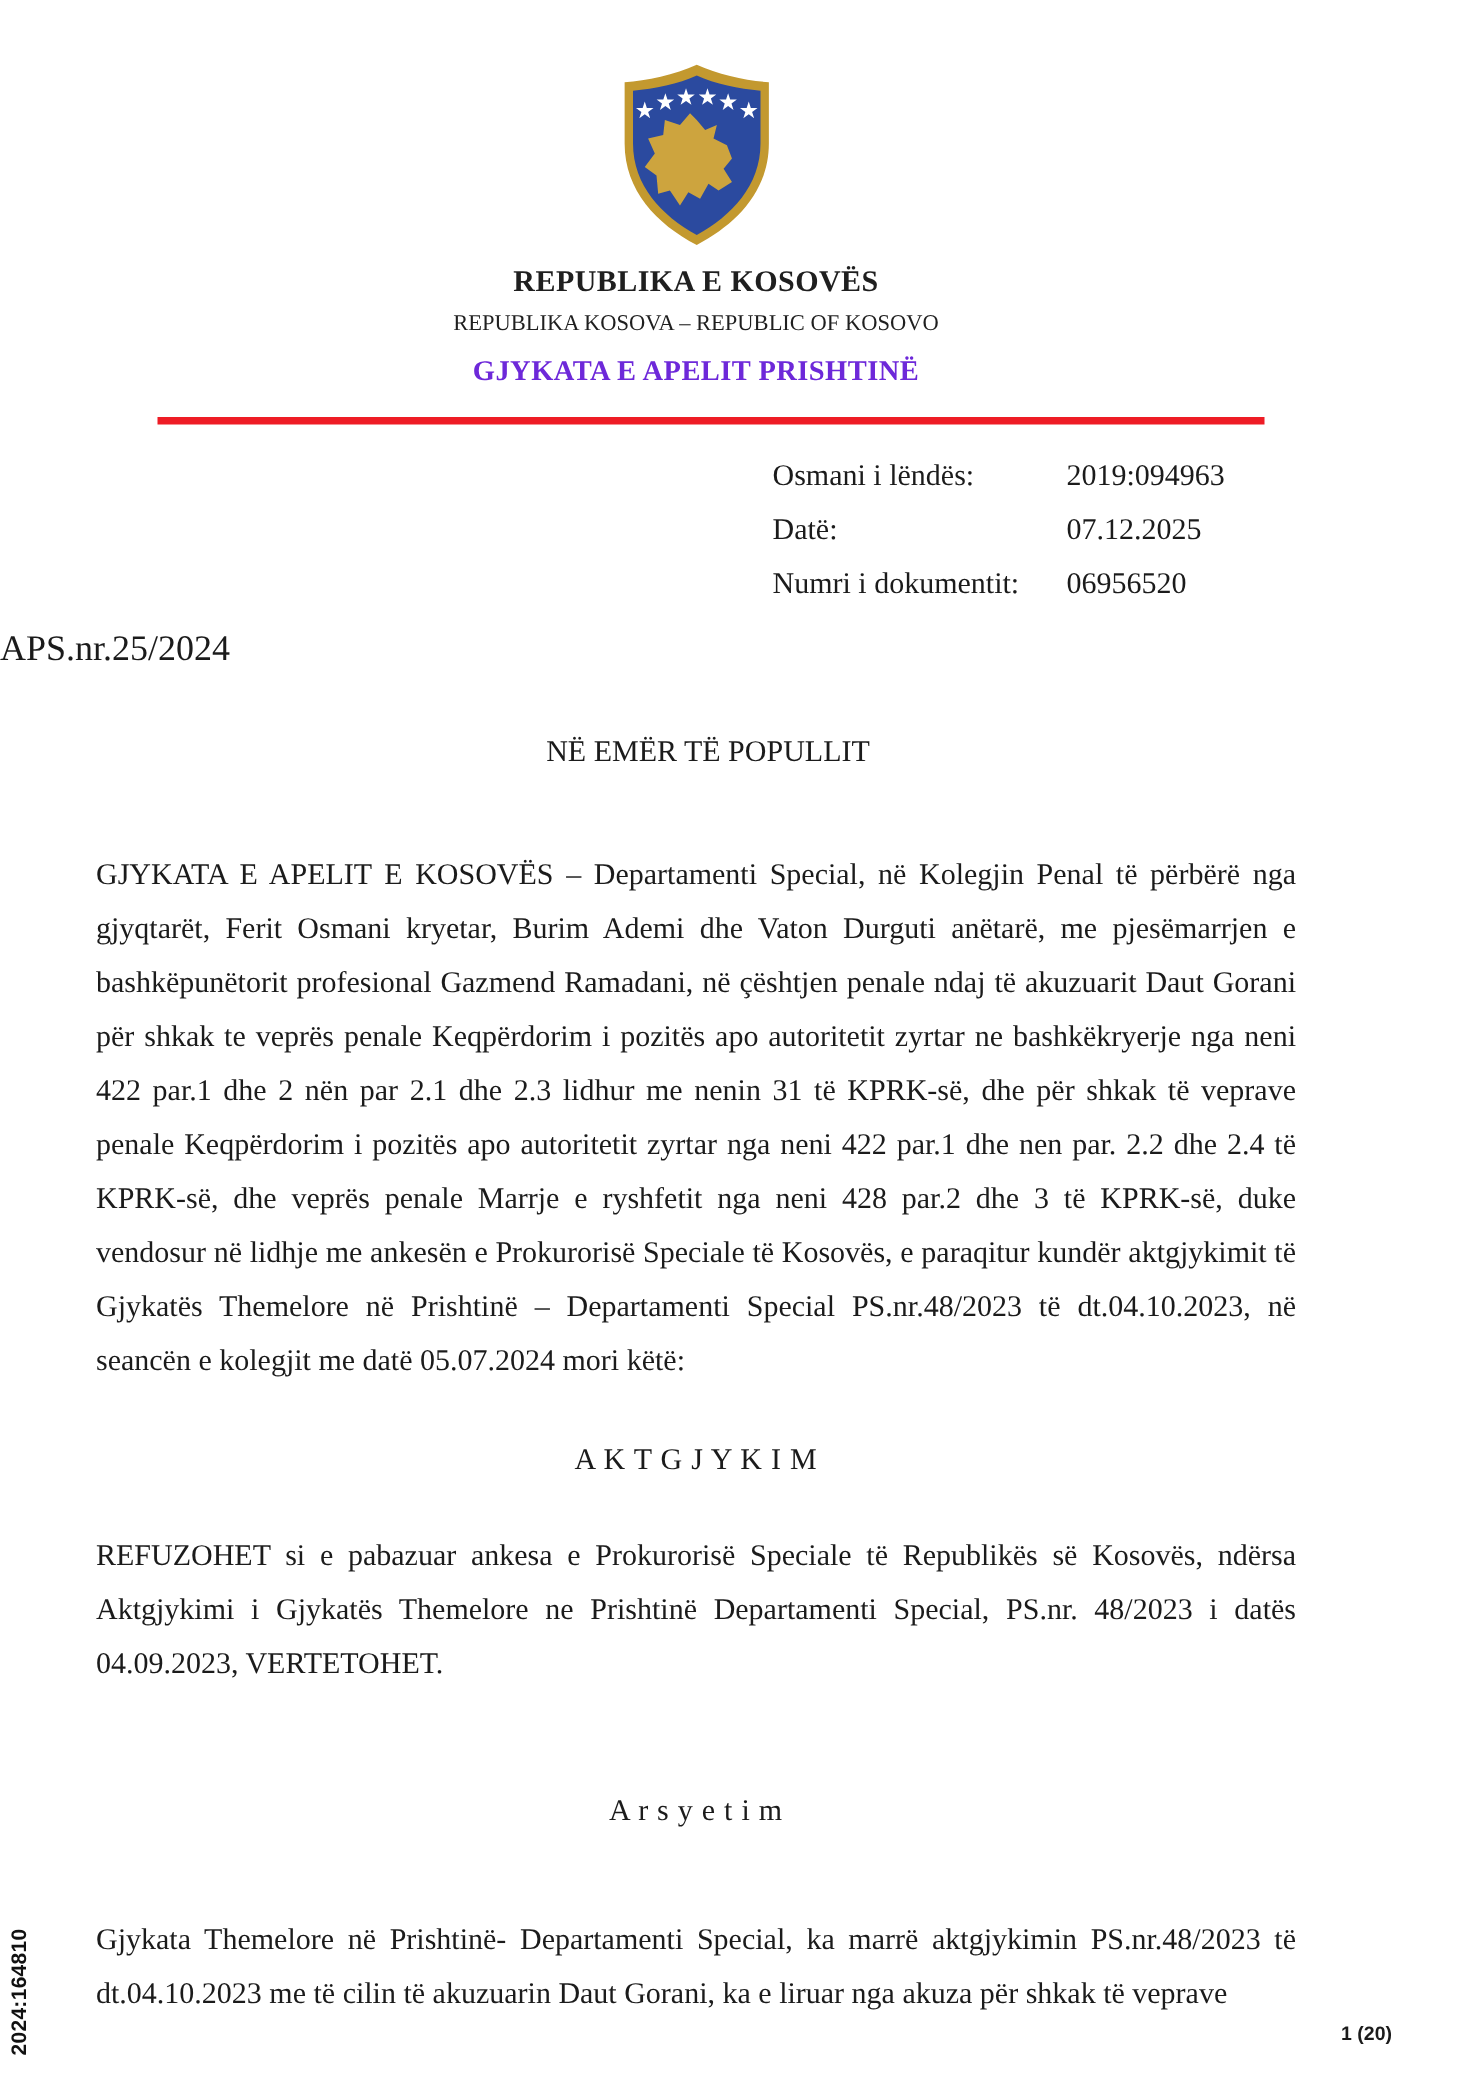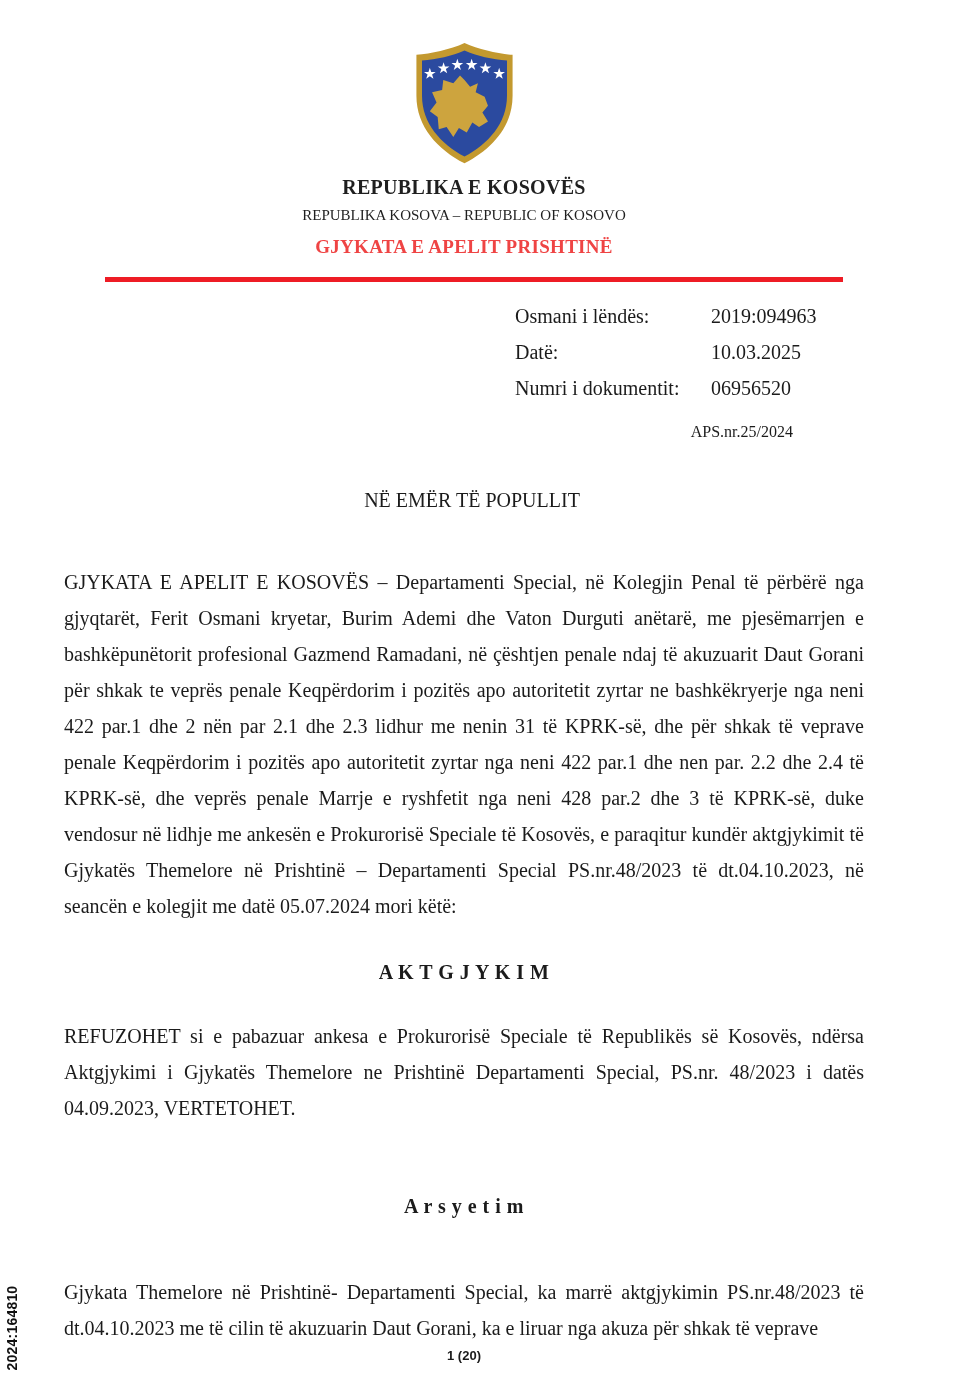--- a/index.html
+++ b/index.html
@@ -17,64 +17,64 @@
     margin-top: 6px; text-align: center;
     font-size: 20px; line-height: 24px; font-weight: bold;
     letter-spacing: 0.3px; color: #1f1f1f;
   }
   .header-line2 {
     margin-top: 4px; text-align: center;
     font-size: 15px; line-height: 24px; font-weight: 500; color: #1f1f1f;
   }
   .header-line3 {
     margin-top: 8px; text-align: center;
-    font-size: 19px; line-height: 24px; font-weight: 600; color: #ef4444;
+    font-size: 19px; line-height: 24px; font-weight: 600; color: #6d28d9;
     letter-spacing: 0.3px;
   }
   .red-rule {
     margin: 18px 85px 0 105px;
     height: 5px;
     background: #ee1c25;
   }
   .meta-block { margin: 16px 0 0 515px; font-size: 20px; }
   .meta-row { display: flex; line-height: 36px; }
   .meta-label { width: 196px; }
   .meta-value { }
   .case-ref {
     margin: 14px 135px 0 0;
-    text-align: right;
-    font-size: 16px; line-height: 24px;
+    text-align: left;
+    font-size: 24px; line-height: 24px;
   }
   .doc-title {
     margin-top: 44px;
     text-align: center;
     font-size: 20px; line-height: 24px; padding-left: 16px;
   }
   .body-par {
     margin: 0 64px;
     font-size: 20px;
     line-height: 36px;
     text-align: justify;
   }
   .par-intro { margin-top: 52px; }
   .heading-center {
     text-align: center;
     font-size: 20px; line-height: 24px;
-    font-weight: bold;
+    font-weight: normal;
     letter-spacing: 0.5px;
   }
   .h-aktgjykim { margin-top: 36px; }
   .par-judgment { margin-top: 34px; }
   .h-arsyetim { margin-top: 68px; }
   .par-reasoning { margin-top: 56px; }
   .page-footer {
     position: absolute;
     left: 0; right: 0;
     top: 1348px;
-    text-align: center;
+    text-align: right;
     font-family: "Liberation Sans", sans-serif;
     font-size: 13px;
     font-weight: bold;
     color: #1b1b1b;
   }
   .sidebar-id {
     position: absolute;
     width: 140px;
     height: 20px;
     left: -56px;
@@ -118,21 +118,21 @@
 
   <div class="red-rule"></div>
 
   <div class="meta-block">
     <div class="meta-row">
       <span class="meta-label">Osmani i lëndës:</span>
       <span class="meta-value">2019:094963</span>
     </div>
     <div class="meta-row">
       <span class="meta-label">Datë:</span>
-      <span class="meta-value">10.03.2025</span>
+      <span class="meta-value">07.12.2025</span>
     </div>
     <div class="meta-row">
       <span class="meta-label">Numri i dokumentit:</span>
       <span class="meta-value">06956520</span>
     </div>
   </div>
 
   <div class="case-ref">APS.nr.25/2024</div>
 
   <div class="doc-title">NË EMËR TË POPULLIT</div>

